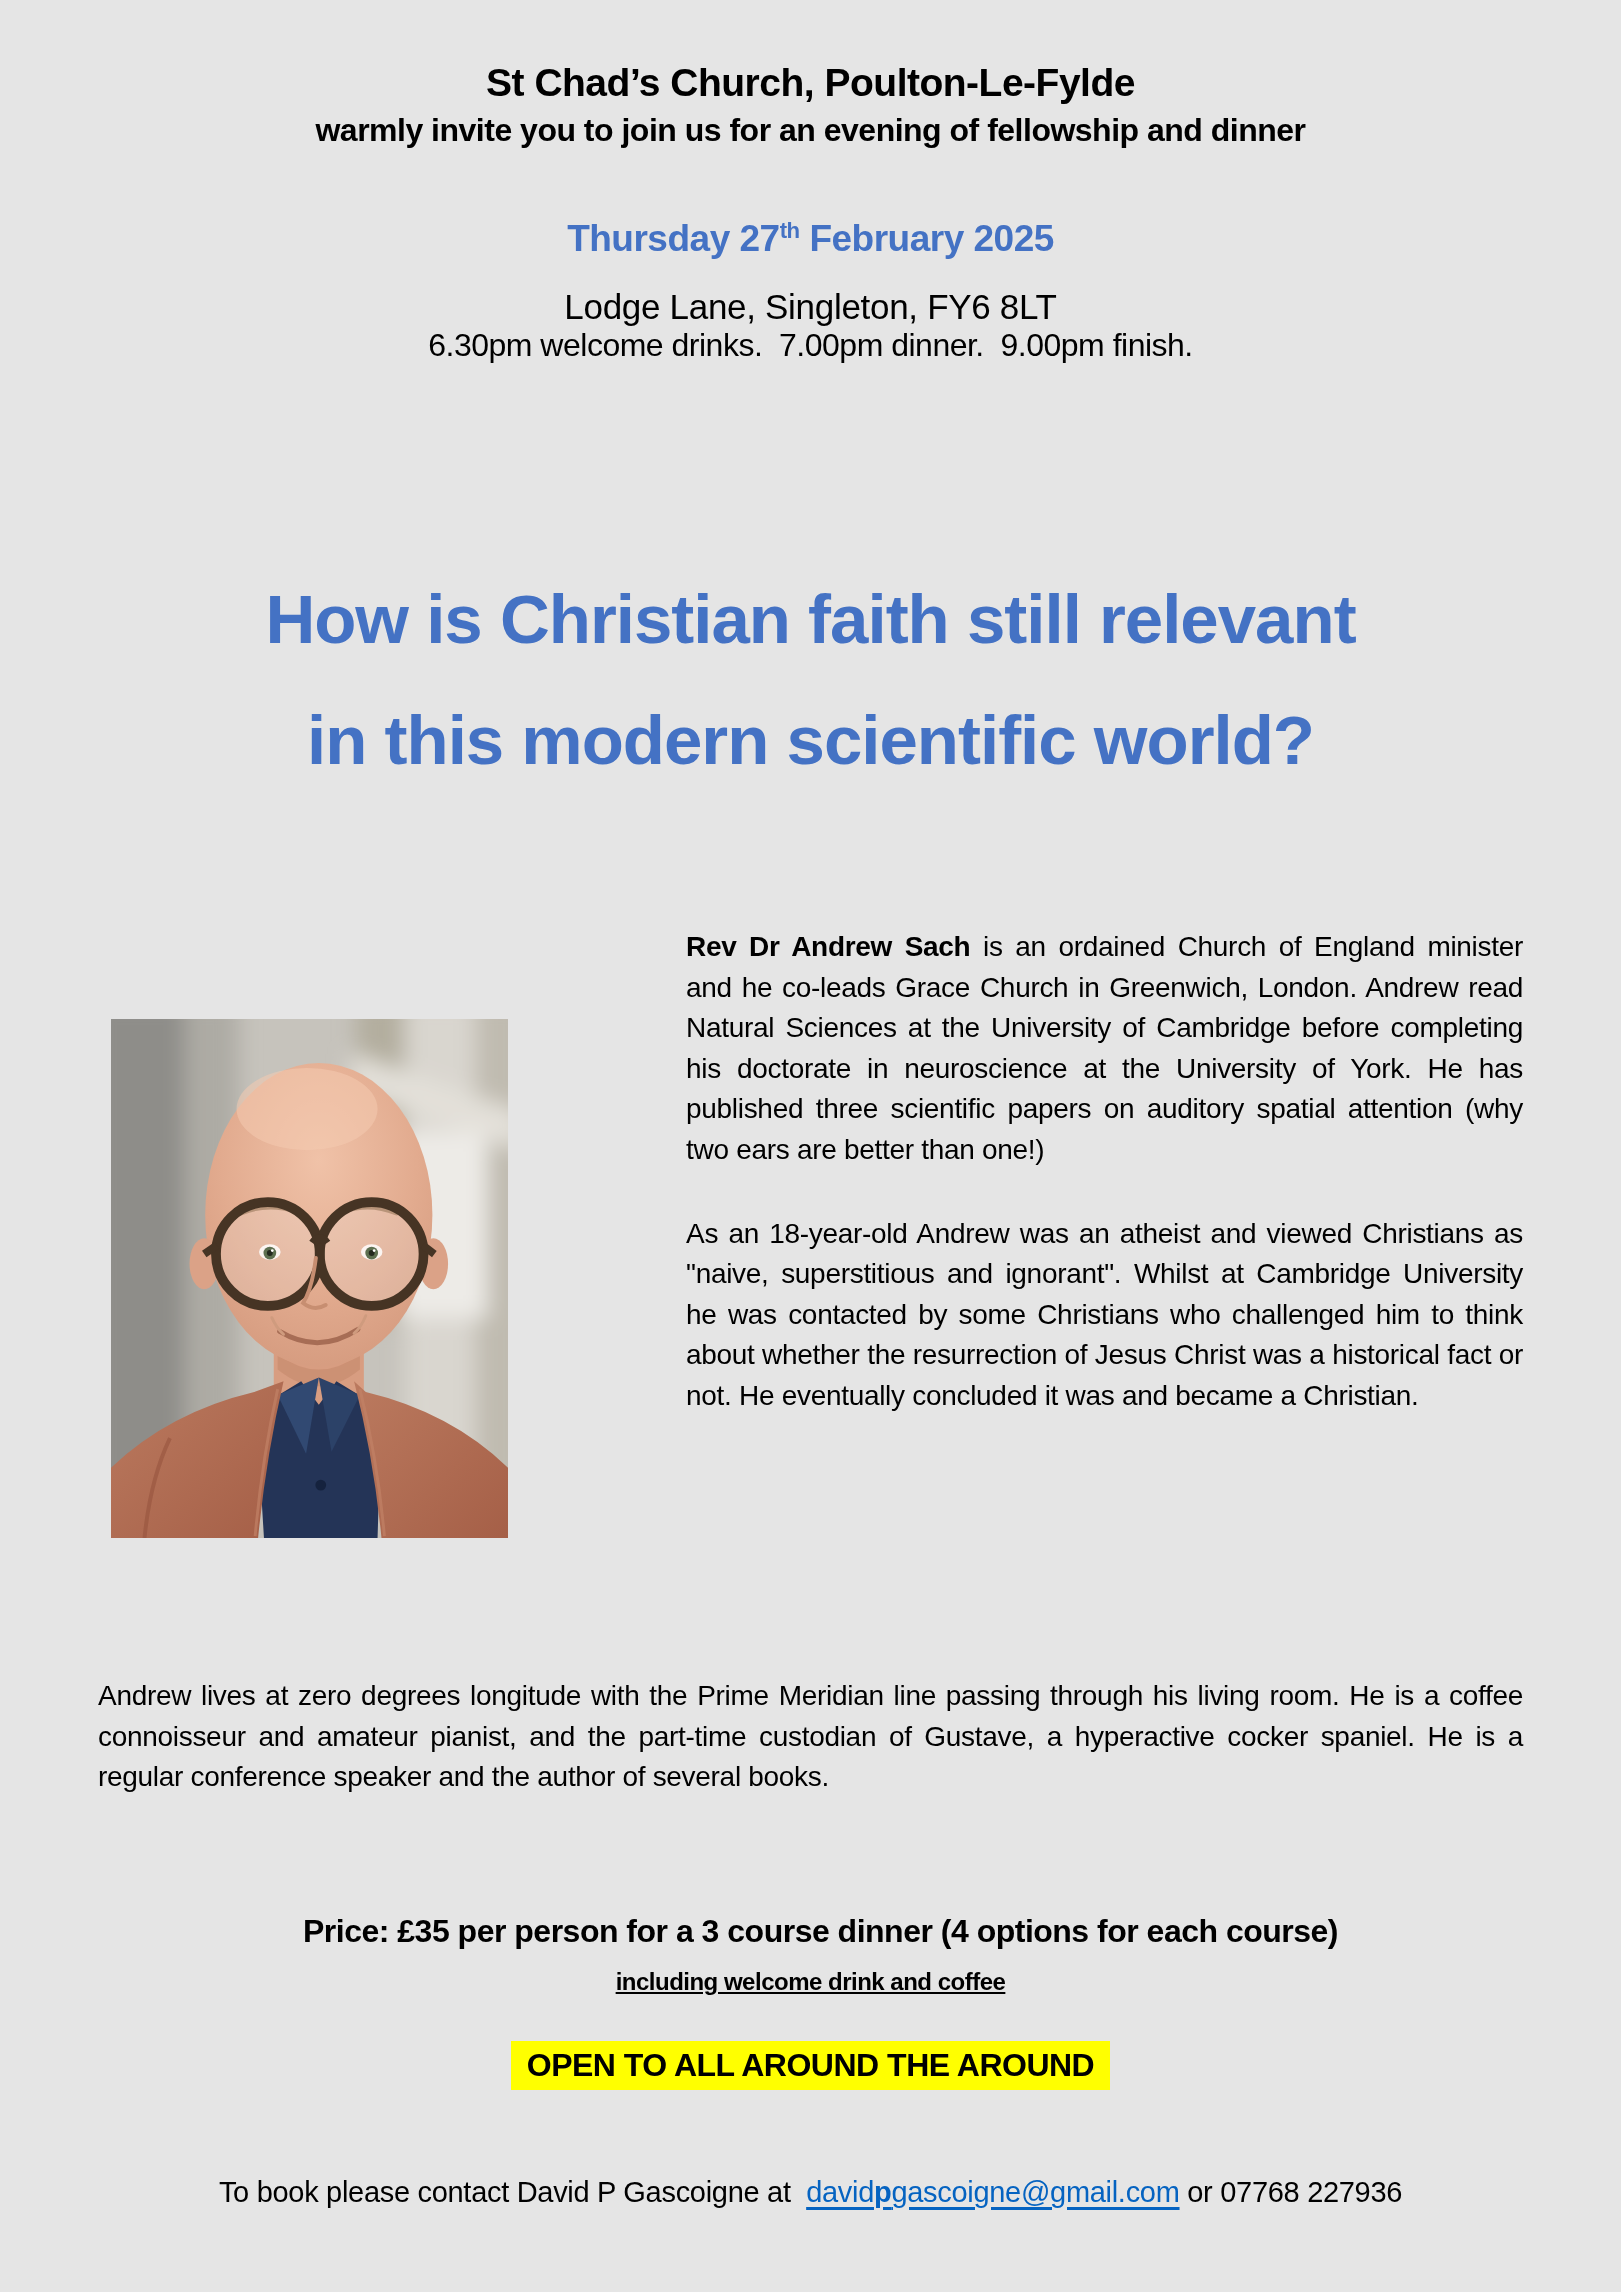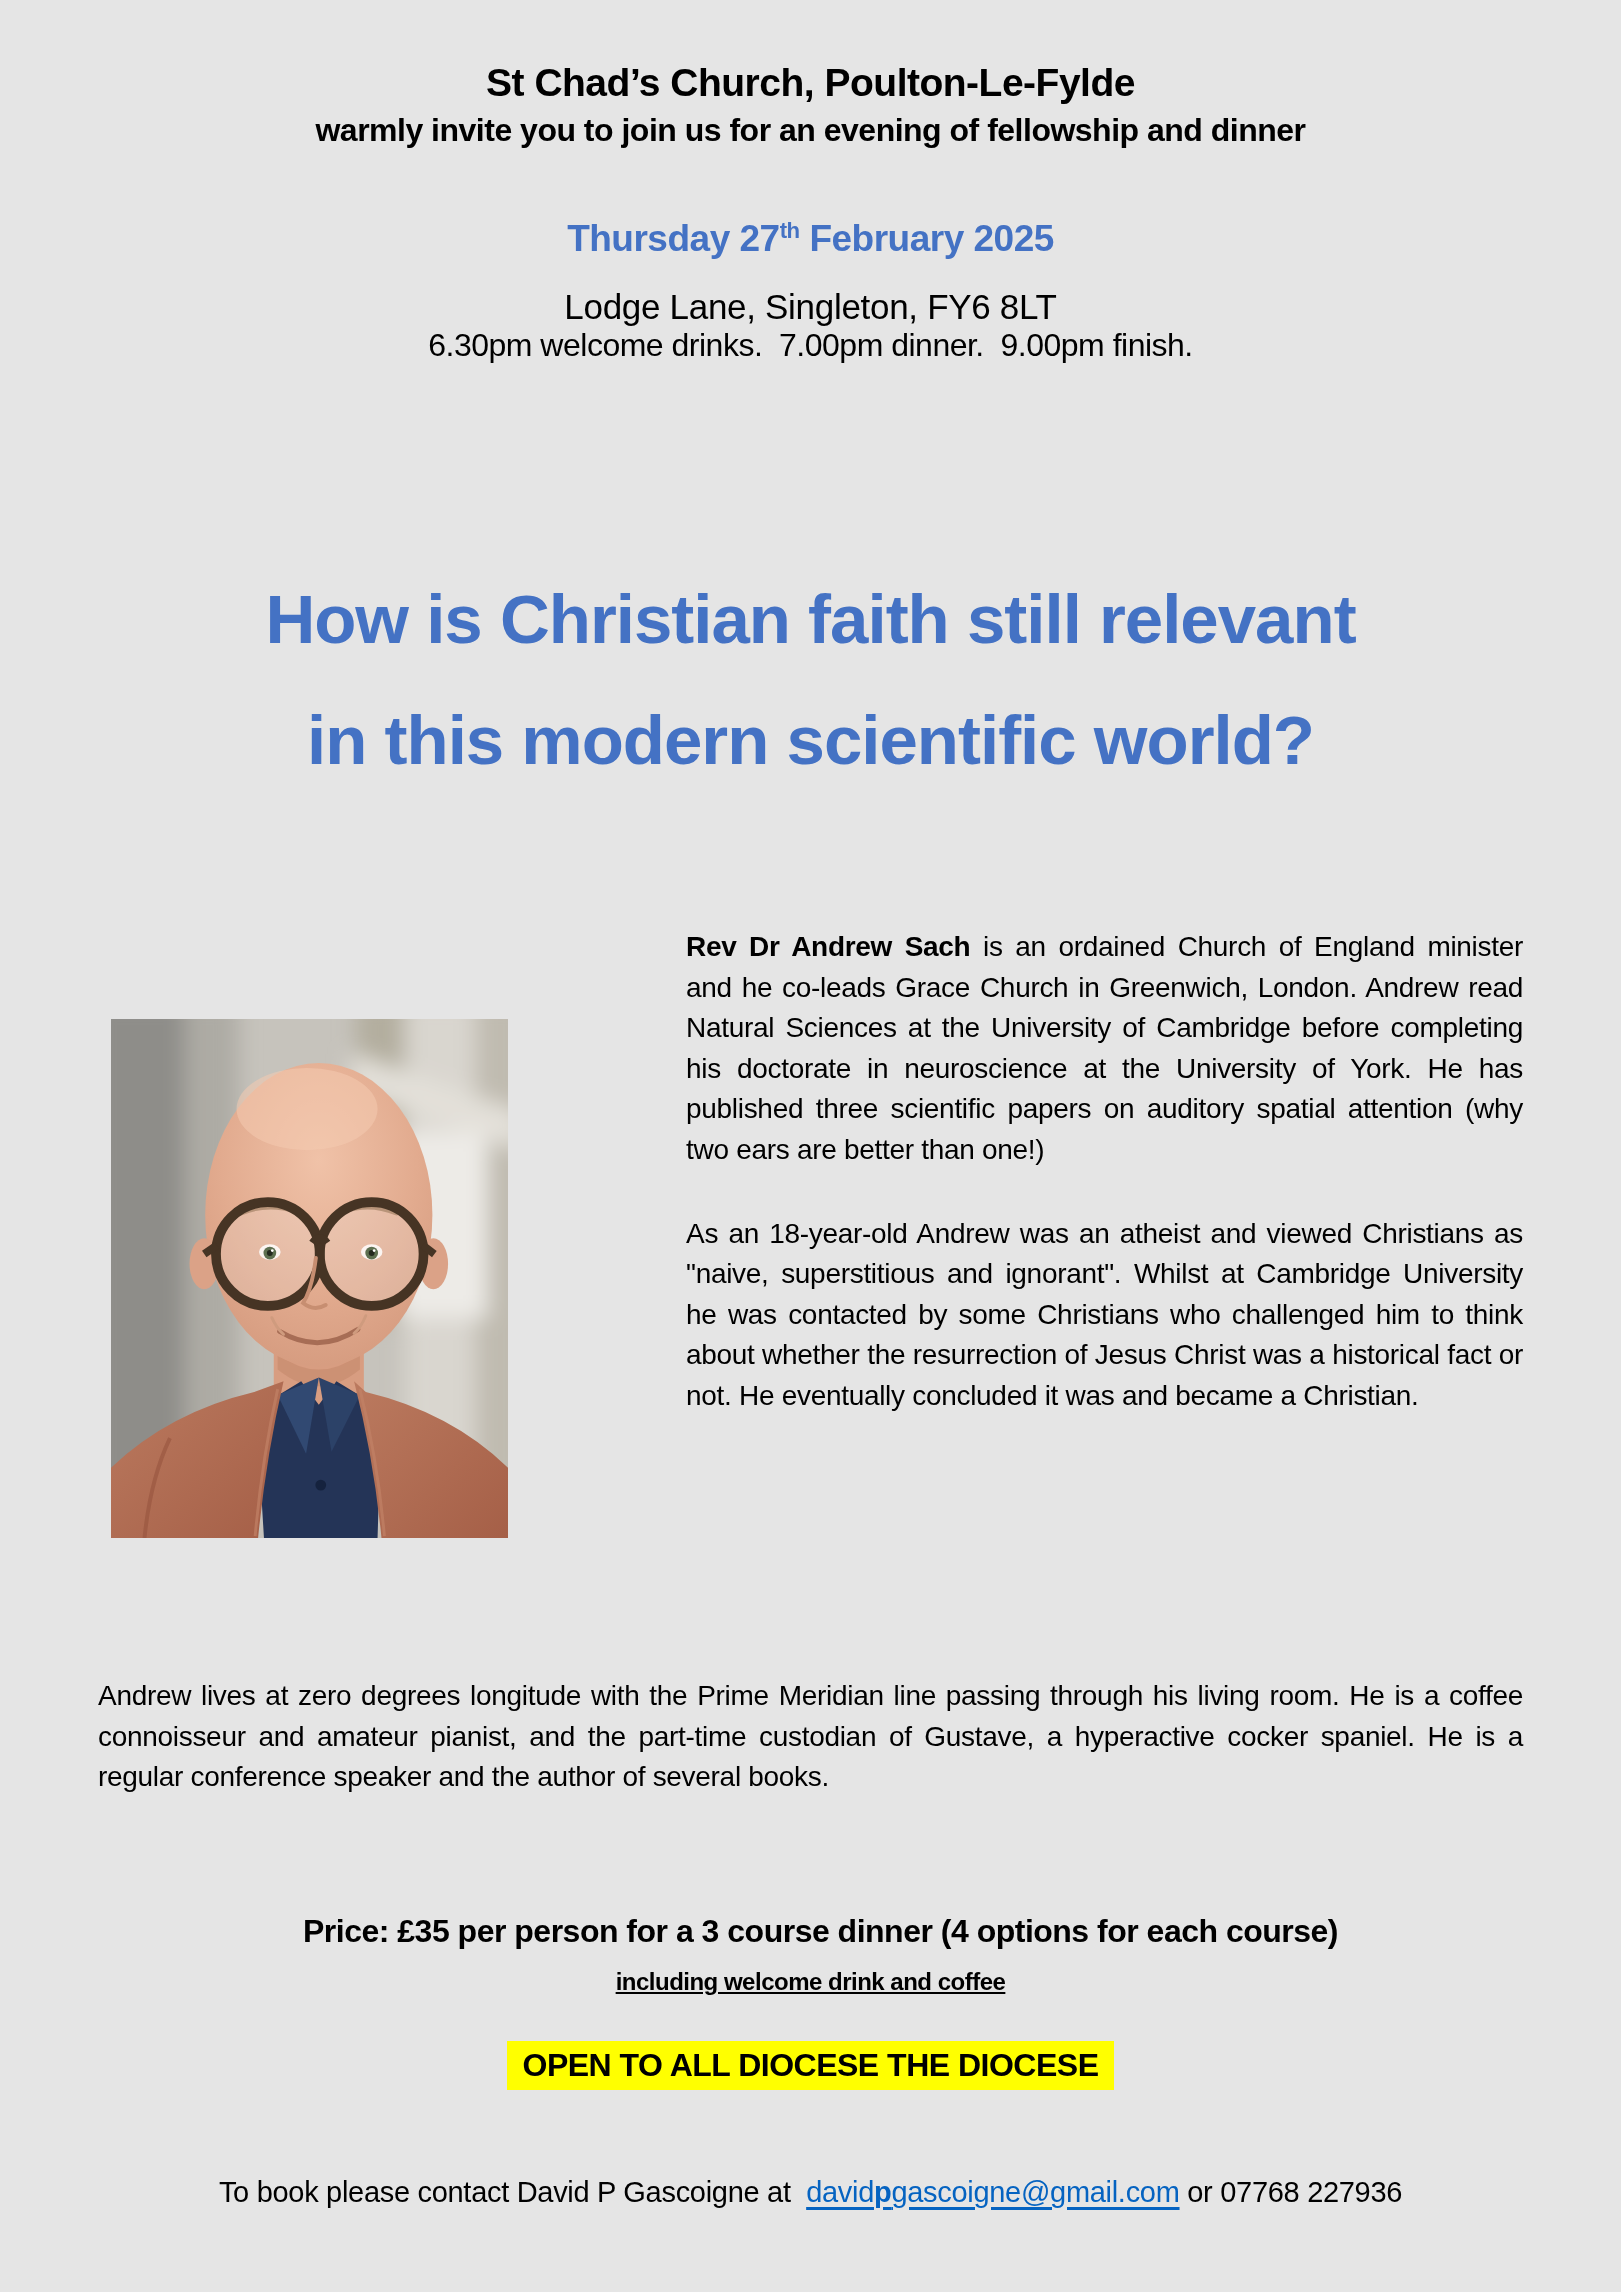--- a/index.html
+++ b/index.html
@@ -172,19 +172,19 @@
     <p>As an 18-year-old Andrew was an atheist and viewed Christians as "naive, superstitious and ignorant".  Whilst at Cambridge University he was contacted by some Christians who challenged him to think about whether the resurrection of Jesus Christ was a historical fact or not.  He eventually concluded it was and became a Christian.</p>
   </div>
 
   <div class="full-para">Andrew lives at zero degrees longitude with the Prime Meridian line passing through his living room.  He is a coffee connoisseur and amateur pianist, and the part-time custodian of Gustave, a hyperactive cocker spaniel. He is a regular conference speaker and the author of several books.</div>
 
   <div class="abs center price-l1">Price: £35 per person for a 3 course dinner (4 options for each course)</div>
 
   <div class="abs center price-l2">including welcome drink and coffee</div>
 
   <div class="abs center banner-row">
-    <span class="banner">OPEN TO ALL DIOCESE THE DIOCESE</span>
+    <span class="banner">OPEN TO ALL AROUND THE AROUND</span>
   </div>
 
   <div class="abs center contact"><span>To book please contact David P Gascoigne at  </span><a href="mailto:davidpgascoigne@gmail.com"><span>david</span><span class="bold">p</span><span>gascoigne@gmail.com</span></a><span> or 07768 227936</span></div>
 
 </div>
 
 
 </body></html>

